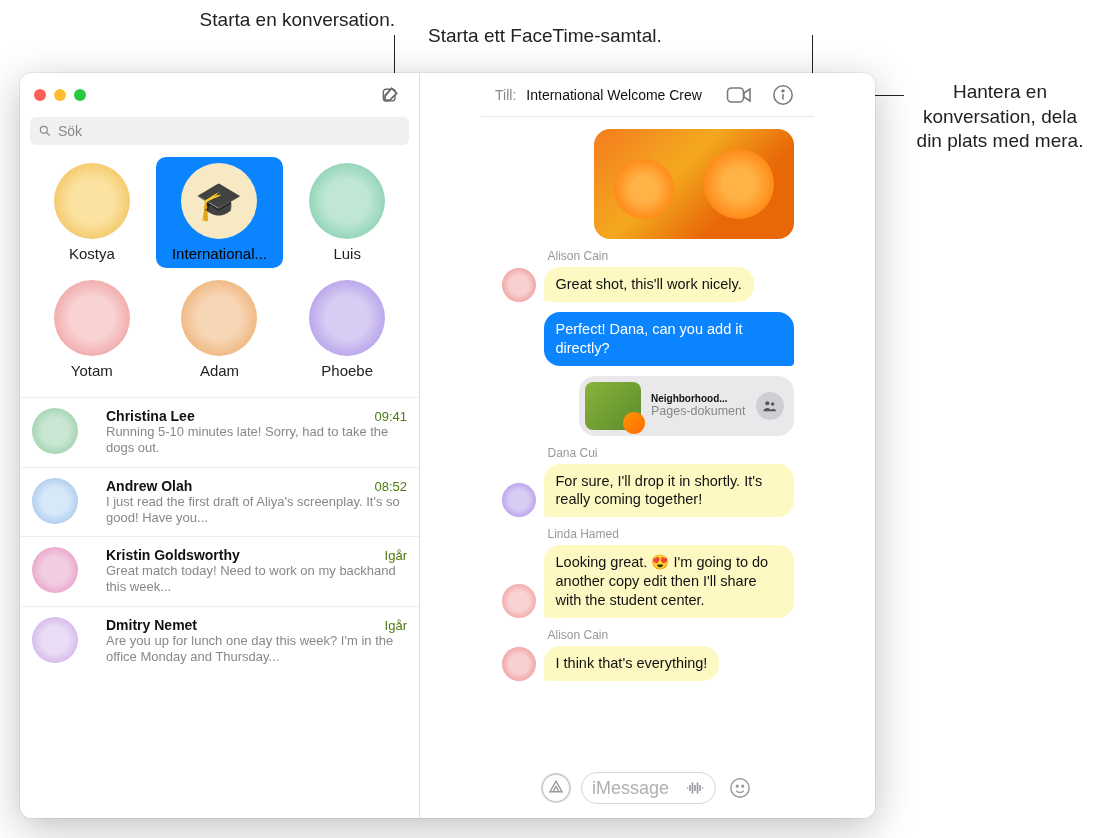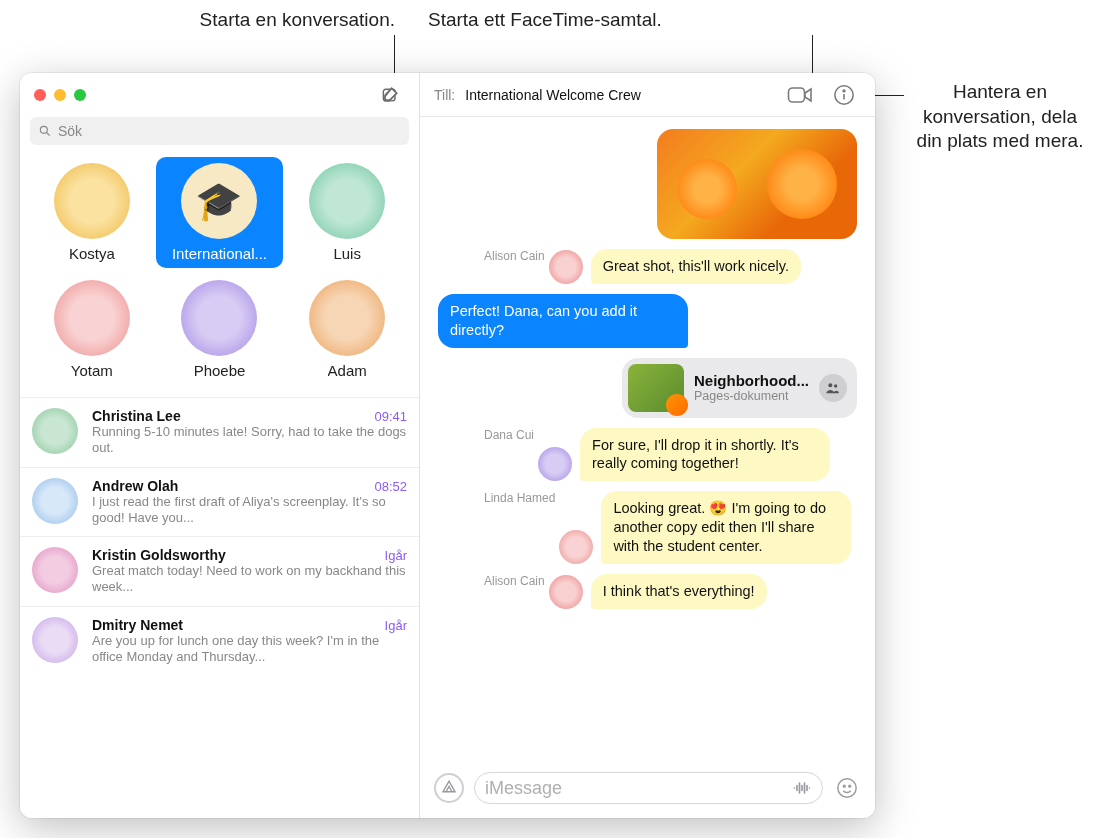--- a/index.html
+++ b/index.html
@@ -87,45 +87,46 @@
     margin-bottom: 6px;
   }
   .pin-item .label {
     font-size: 15px;
     max-width: 100%;
     overflow: hidden;
     text-overflow: ellipsis;
     white-space: nowrap;
     color: #222;
   }
-  .pin-item.selected .label { color: #ffffff; }
+  .pin-item.selected .label { color: #000000; }
   .convo-list { flex: 1; overflow: auto; }
   .convo-row {
-    display: flex; gap: 14px; padding: 10px 12px;
+    display: flex; gap: 28px; padding: 10px 12px;
     border-top: 1px solid #eee;
     cursor: pointer;
   }
   .convo-row .av {
     width: 46px; height: 46px; border-radius: 50%;
     flex-shrink: 0;
   }
   .convo-row .body { flex: 1; min-width: 0; }
   .convo-row .top {
     display: flex; justify-content: space-between; align-items: baseline;
   }
   .convo-row .name { font-weight: 600; font-size: 14px; color: #111; }
-  .convo-row .time { font-size: 13px; color: #8b5cf6; }
+  .convo-row .time { font-size: 13px; color: #4d7c0f; }
   .convo-row .preview {
     font-size: 13px; color: #888; line-height: 1.25;
     max-height: 2.5em; overflow: hidden;
   }
   .main {
     flex: 1;
     display: flex; flex-direction: column;
     background: #fff;
+    align-items: center;
   }
   .convo-header {
     height: 44px;
     display: flex; align-items: center;
     padding: 0 14px;
     border-bottom: 1px solid #e8e8e8;
     gap: 10px;
     font-size: 14px;
   }
   .convo-header .to-label { color: #888; }
@@ -148,21 +149,21 @@
     background: linear-gradient(135deg,#f47c1f 0%,#f4a91f 40%,#e86808 70%);
     position: relative;
     overflow: hidden;
   }
   .attachment-img::before, .attachment-img::after {
     content: ""; position: absolute; border-radius: 50%;
     background: radial-gradient(circle,#ffb347 30%,#ff8c1a 70%);
   }
   .attachment-img::before { width: 60px; height: 60px; left: 20px; top: 30px; }
   .attachment-img::after { width: 70px; height: 70px; right: 20px; top: 20px; }
-  .msg-group { display: flex; gap: 4px; }
+  .msg-group { display: flex; flex-direction: column; gap: 4px; }
   .sender-name { font-size: 12px; color: #999; margin-left: 46px; }
   .msg-row { display: flex; align-items: flex-end; gap: 8px; }
   .msg-row.right { flex-direction: row-reverse; }
   .msg-avatar { width: 34px; height: 34px; border-radius: 50%; flex-shrink: 0; }
   .bubble {
     max-width: 250px;
     padding: 8px 12px;
     border-radius: 16px;
     font-size: 14.5px;
     line-height: 1.3;
@@ -181,21 +182,21 @@
     width: 56px; height: 48px; border-radius: 8px;
     background: linear-gradient(135deg,#8bb33b,#5a8c2e);
     position: relative;
   }
   .file-thumb::after {
     content: ""; position: absolute; bottom: -4px; right: -4px;
     width: 22px; height: 22px; border-radius: 50%;
     background: linear-gradient(135deg,#ff9500,#ff6a00);
   }
   .file-info { flex: 1; }
-  .file-title { font-size: 15px; font-weight: 600; color: #111; }
+  .file-title { font-size: 10px; font-weight: 600; color: #111; }
   .file-sub { font-size: 12.5px; color: #888; }
   .file-share {
     width: 28px; height: 28px; border-radius: 50%;
     background: #cfcfd3;
     display: flex; align-items: center; justify-content: center;
     color: #555; font-size: 14px;
   }
   .composer {
     display: flex; align-items: center; gap: 10px;
     padding: 10px 14px 14px;
@@ -235,21 +236,21 @@
   .av10{background:radial-gradient(circle,#eadcf5 40%,#d3b9ec 75%);}
   .av11{background:radial-gradient(circle,#f8d0d0 40%,#f0a2a2 75%);}
   .avGrad{background:#f7e9c4; display:flex;align-items:center;justify-content:center;font-size:38px;}
 </style>
 </head>
 <body>
 
 <div class="callout" style="left:95px;top:8px;text-align:right;width:300px;">Starta en konversation.</div>
 <div class="callout-line" style="left:394px;top:35px;height:40px;"></div>
 
-<div class="callout" style="left:428px;top:8px;">Starta ett FaceTime-samtal.</div>
+<div class="callout" style="left:428px;top:24px;">Starta ett FaceTime-samtal.</div>
 <div class="callout-line" style="left:812px;top:35px;height:40px;"></div>
 
 <div class="callout" style="left:910px;top:80px;width:180px;text-align:center;">Hantera en konversation, dela din plats med mera.</div>
 <div class="callout-line" style="left:866px;top:95px;height:1px;width:38px;"></div>
 
 <div class="window">
 
   <div class="sidebar">
     <div class="titlebar">
       <div class="traffic-lights">
@@ -290,26 +291,26 @@
       </div>
       <div class="pin-item">
         <div class="avatar av3"></div>
         <div class="label">Luis</div>
       </div>
       <div class="pin-item">
         <div class="avatar av4"></div>
         <div class="label">Yotam</div>
       </div>
       <div class="pin-item">
+        <div class="avatar av6"></div>
+        <div class="label">Adam</div>
+      </div>
+      <div class="pin-item">
         <div class="avatar av5"></div>
         <div class="label">Phoebe</div>
-      </div>
-      <div class="pin-item">
-        <div class="avatar av6"></div>
-        <div class="label">Adam</div>
       </div>
     </div>
 
     <div class="convo-list">
       <div class="convo-row">
         <div class="av av7" style="width:46px;height:46px;border-radius:50%;"></div>
         <div class="body">
           <div class="top">
             <span class="name">Christina Lee</span>
             <span class="time">09:41</span>

